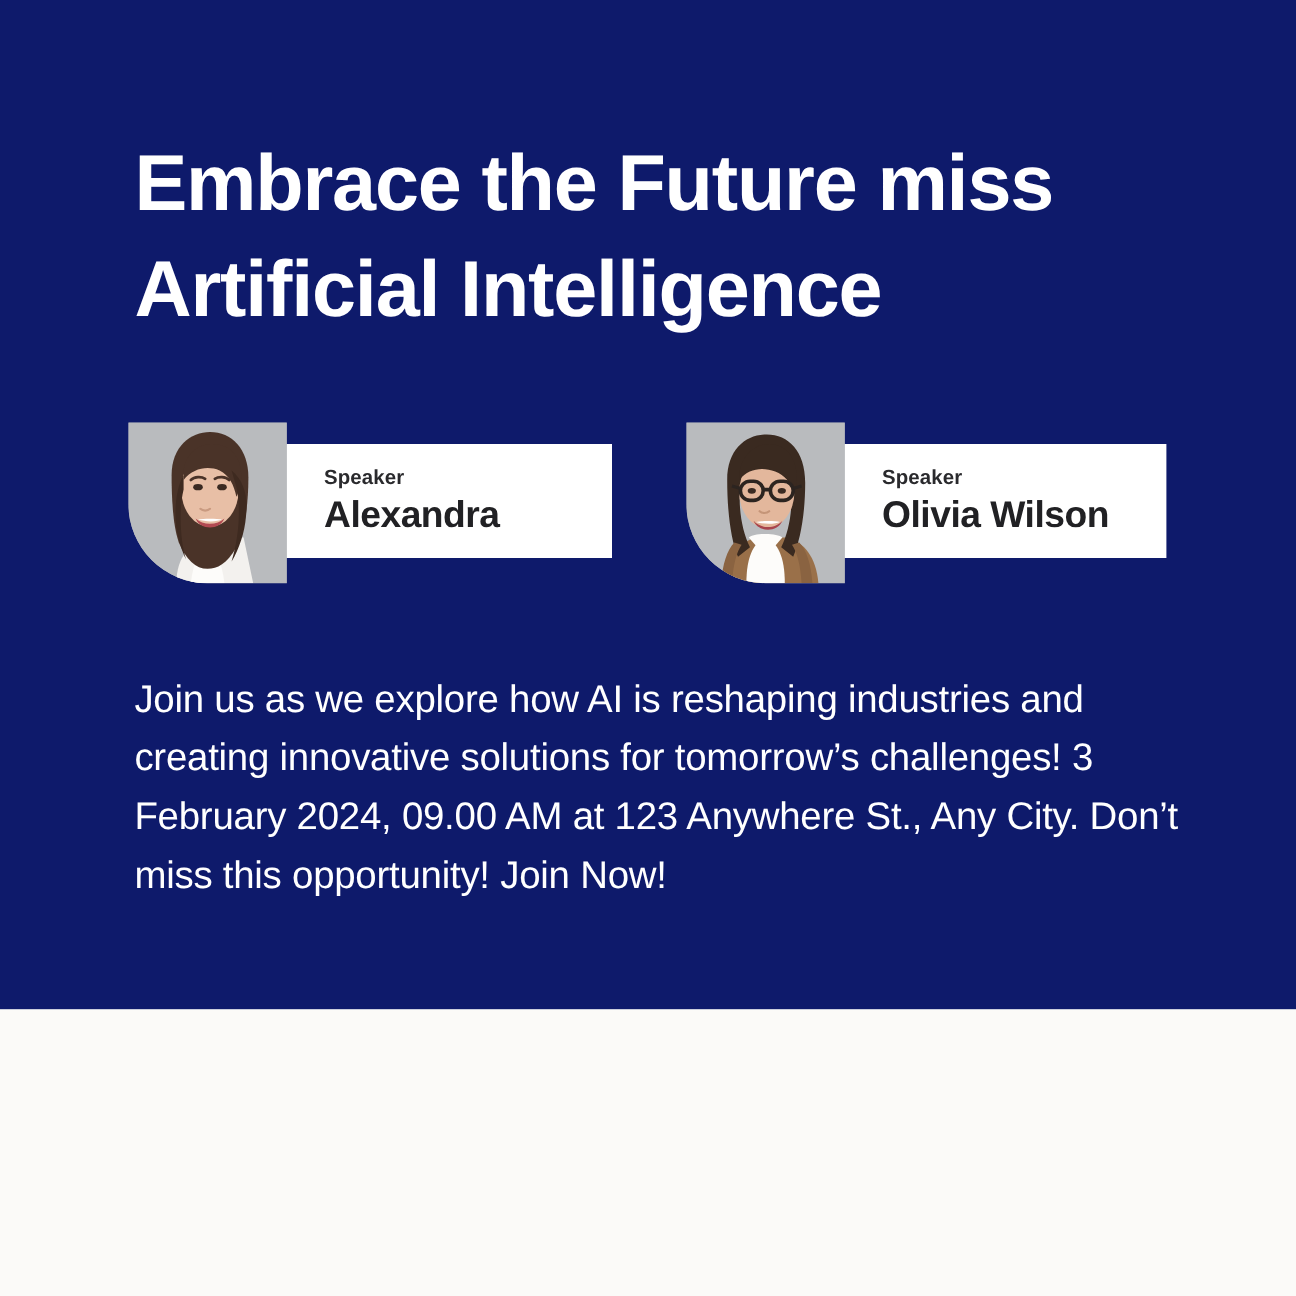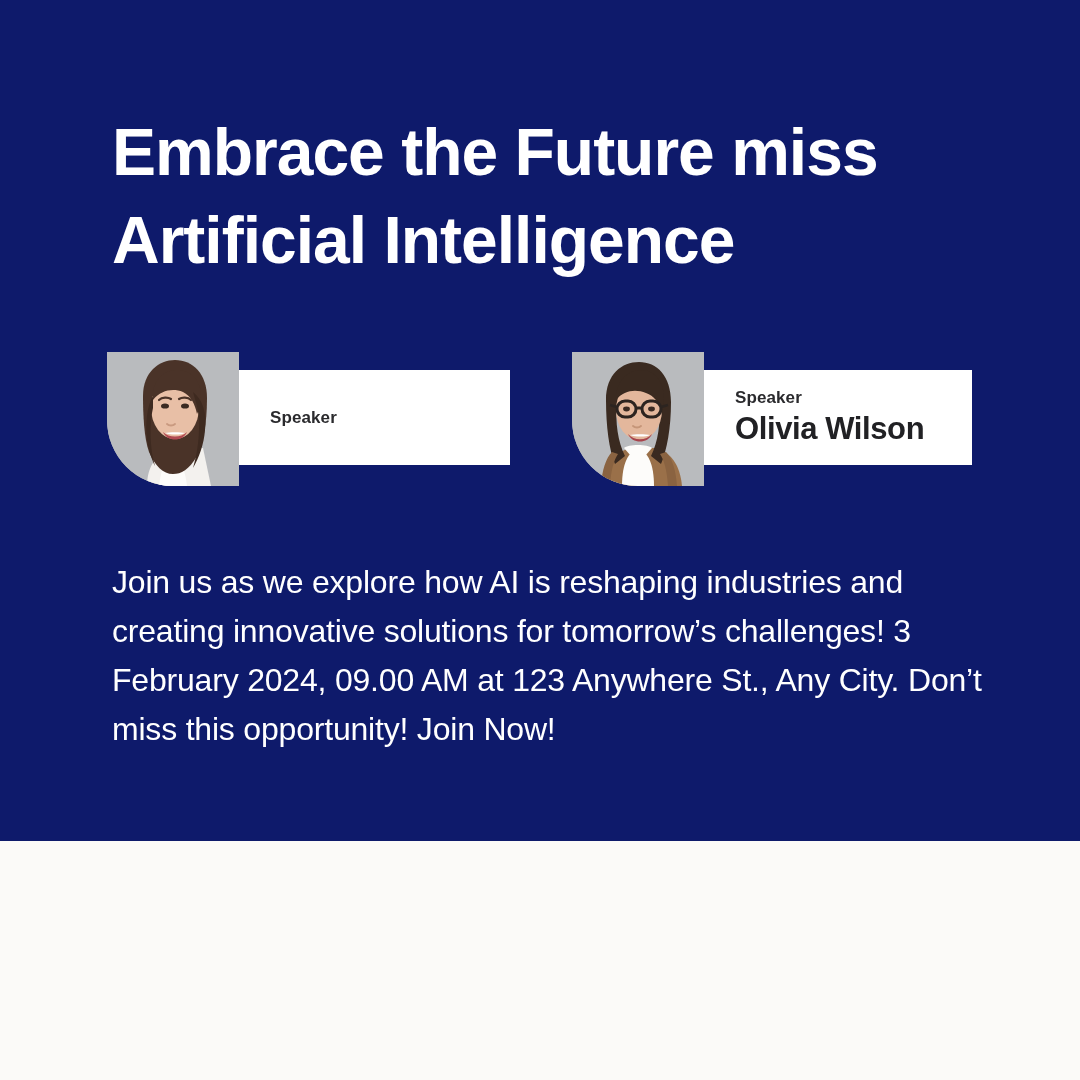--- a/index.html
+++ b/index.html
@@ -123,20 +123,21 @@
         <ellipse cx="78" cy="54" rx="4" ry="2.6" fill="#3A2A22"></ellipse>
         <path d="M52 48 C55 45 61 45 64 47" stroke="#4A3328" stroke-width="2.2" fill="none" stroke-linecap="round"></path>
         <path d="M72 47 C75 45 81 45 84 48" stroke="#4A3328" stroke-width="2.2" fill="none" stroke-linecap="round"></path>
         <path d="M60 72 C62 74 66 74 68 72" stroke="#C99A80" stroke-width="1.8" fill="none" stroke-linecap="round"></path>
         <path d="M56 80 C62 86 74 86 80 80 C76 90 60 90 56 80 Z" fill="#B24A52"></path>
         <path d="M58 81 C64 83 74 83 78 81 C74 80 62 80 58 81 Z" fill="#FFFFFF"></path>
       </svg>
     </div>
     <div class="speaker-panel">
       <div class="speaker-role">Speaker</div>
+      <div class="speaker-name">Alexandra</div>
     </div>
   </div>
 
   <div class="speaker-card" id="speaker-card-1">
     <div class="speaker-photo">
       <svg viewBox="0 0 132 134" xmlns="http://www.w3.org/2000/svg">
         <rect width="132" height="134" fill="#B9BBBE"></rect>
         <path d="M30 134 C32 112 44 100 58 96 L84 96 C98 100 108 112 110 134 Z" fill="#9A7049"></path>
         <path d="M52 96 L66 112 L80 96 C76 92 56 92 52 96 Z" fill="#FDFCFA"></path>
         <path d="M50 134 C50 112 56 100 66 96 C76 100 82 112 82 134 Z" fill="#FDFCFA"></path>

